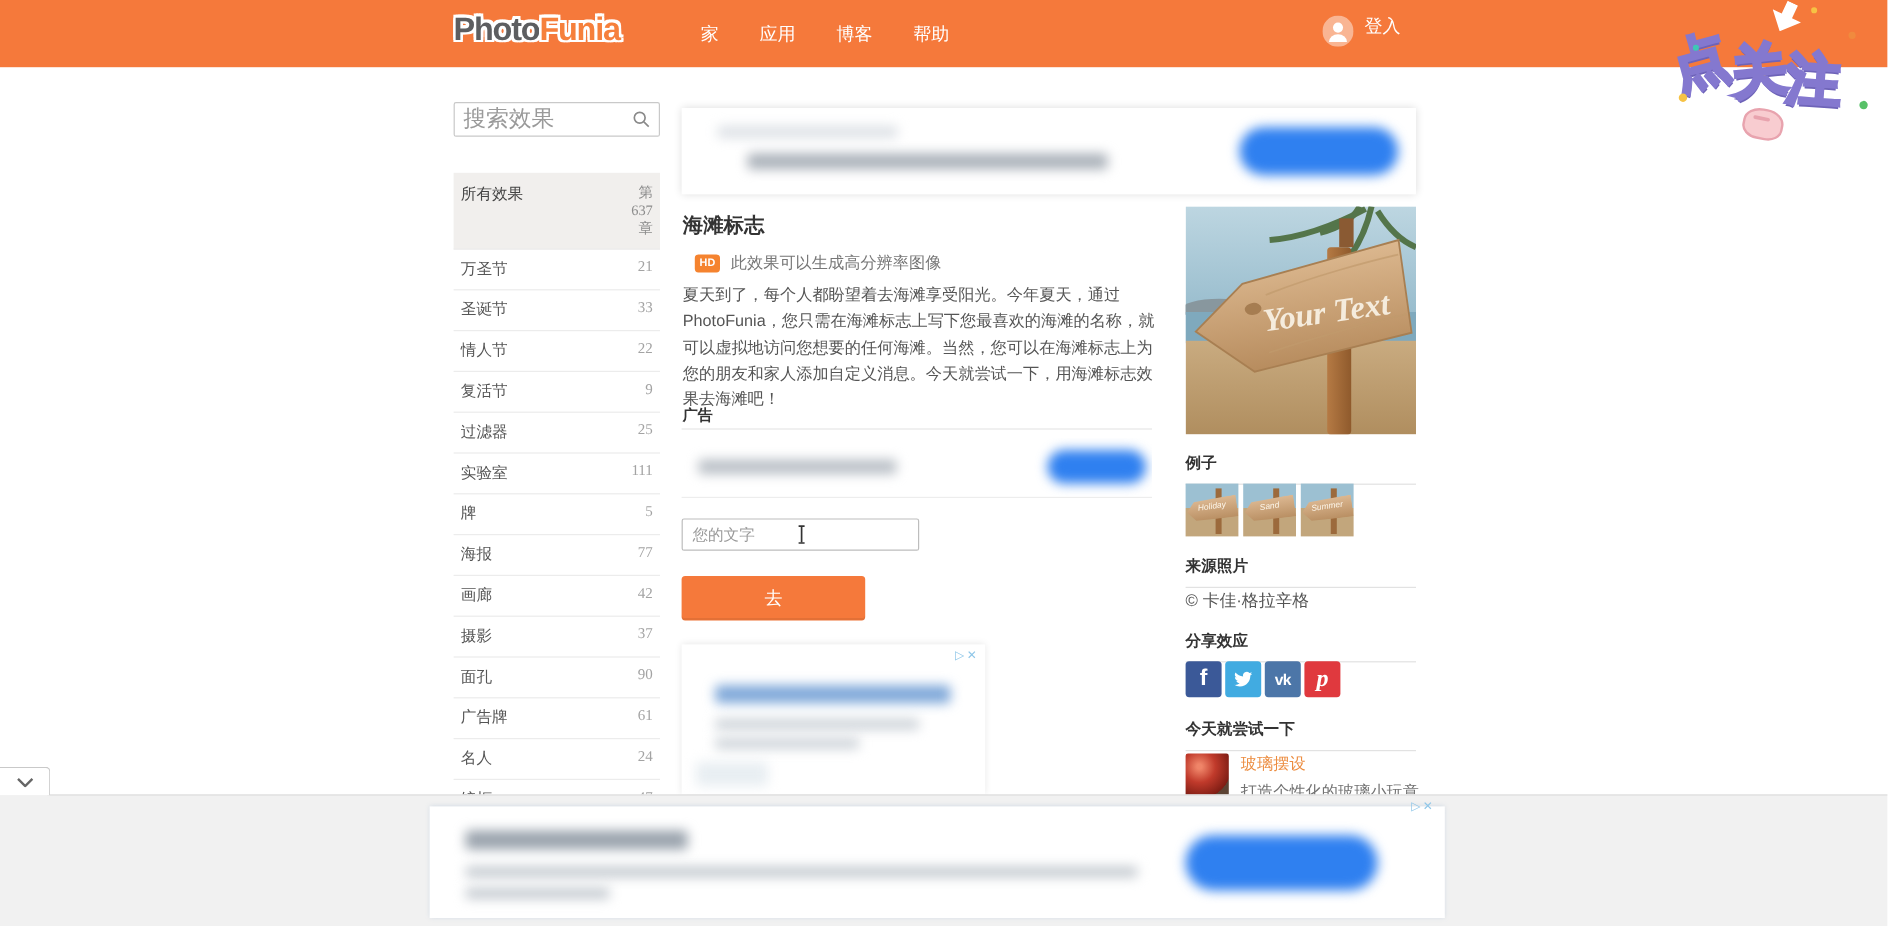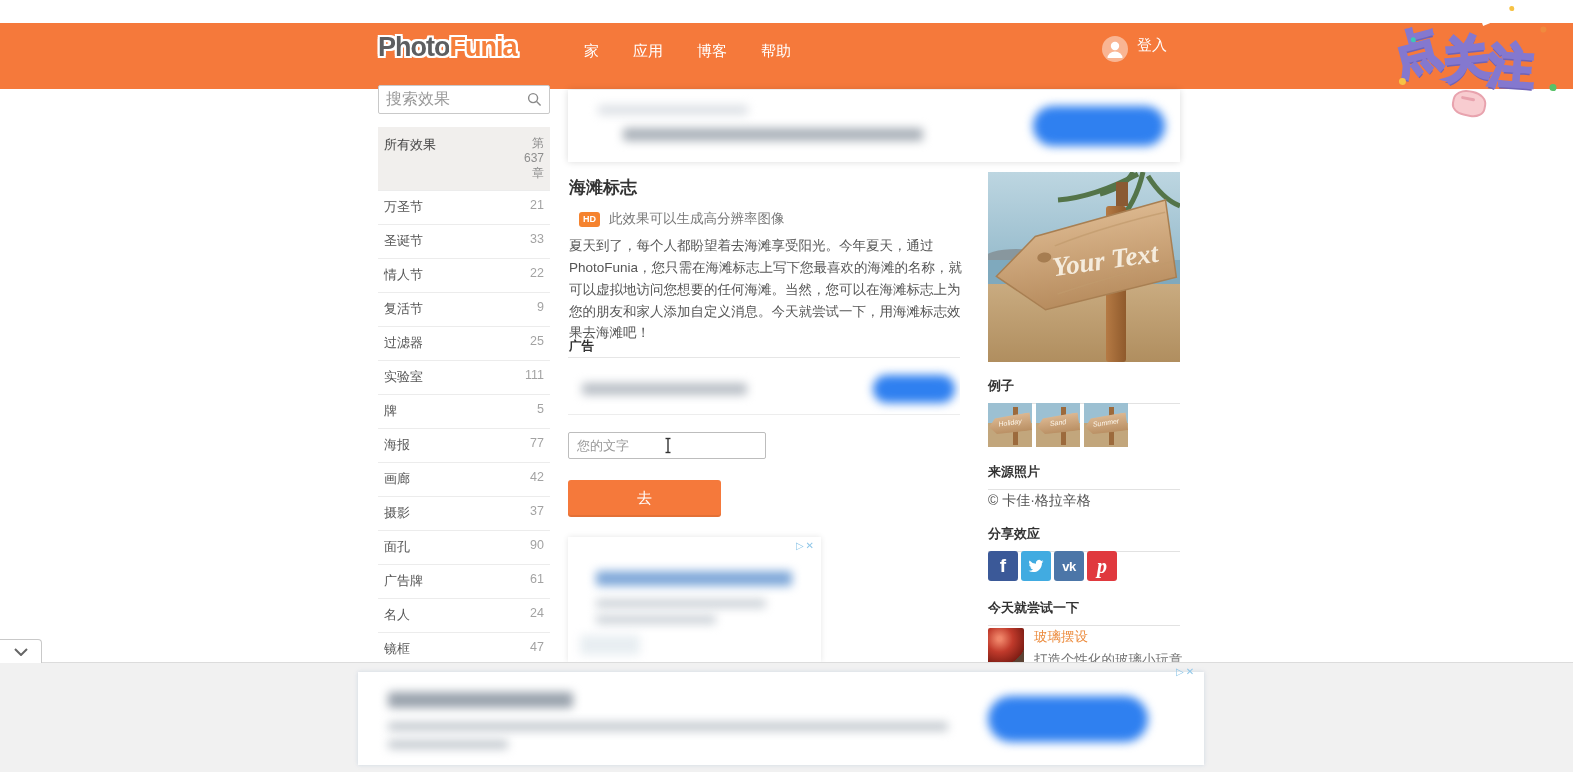--- a/index.html
+++ b/index.html
@@ -4,21 +4,21 @@
 <style>
   :root{
     --orange:#f5793b; --ad-blue:#2f80f0; --facebook:#3b5998; --twitter:#41abe1;
     --vk:#4c76a8; --pinterest:#e0393e; --link-orange:#ec8c3f;
   }
   *{margin:0;padding:0;box-sizing:border-box;}
   html,body{width:1573px;height:772px;}
   body{position:relative;background:#fff;font-family:"Liberation Sans",sans-serif;overflow:hidden;color:#333;}
 
   
-  .navbar{position:absolute;top:0;left:0;width:1573px;height:66px;background:var(--orange);margin-top:23px;}
+  .navbar{position:absolute;top:0;left:0;width:1573px;height:56px;background:var(--orange);}
   .logo{position:absolute;left:378px;top:9px;font-size:27px;font-weight:bold;letter-spacing:-1px;
         text-shadow:-2px -2px 0 #fff,2px -2px 0 #fff,-2px 2px 0 #fff,2px 2px 0 #fff,0 -2px 0 #fff,0 2px 0 #fff,-2px 0 0 #fff,2px 0 0 #fff;}
   .logo .p1{color:#5d5e60;}
   .logo .p2{color:#f6803c;}
   .nav-links{position:absolute;left:584px;top:19px;display:flex;gap:34px;}
   .nav-link{color:#fff;font-size:15px;cursor:pointer;}
   .login{position:absolute;left:1102px;top:13px;display:flex;gap:9px;cursor:pointer;}
   .login .label{color:#fff;font-size:15px;}
 
   
@@ -30,23 +30,23 @@
   .sticker .c2{transform:rotate(7deg) translateY(34px);margin-left:4px;}
   .sticker .arrow{position:absolute;left:86px;top:-2px;width:26px;height:26px;transform:rotate(28deg);}
   .sticker .thumb{position:absolute;left:58px;top:86px;width:34px;height:26px;background:#f8ccd0;
      border:2px solid #e8a3ae;border-radius:45% 45% 40% 40%;transform:rotate(14deg);}
   .sticker .thumb::after{content:"";position:absolute;left:6px;top:5px;width:14px;height:3px;background:#e8a3ae;border-radius:2px;}
   .confetti{position:absolute;border-radius:50%;}
 
   
   .sidebar{position:absolute;left:378px;top:85px;width:172px;}
   .search-box{display:flex;align-items:center;height:29px;border:1px solid #c9c9c9;border-radius:2px;background:#fff;padding:0 7px;}
-  .search-box input{flex:1;border:none;outline:none;font-size:16px;color:#555;min-width:0;font-family:Liberation Mono, monospace;background:transparent;}
+  .search-box input{flex:1;border:none;outline:none;font-size:19px;color:#555;min-width:0;font-family:Liberation Sans, sans-serif;background:transparent;}
   .search-box input::placeholder{color:#9a9a9a;}
-  .cat-list{margin-top:13px;}
+  .cat-list{margin-top:30px;font-family:Liberation Serif, serif;}
   .cat-row{display:flex;justify-content:space-between;align-items:flex-start;padding:7px 6px 8px 6px;border-bottom:1px solid #ececec;cursor:pointer;}
   .cat-row .lbl{font-size:13px;color:#555;}
   .cat-row .cnt{font-size:12.5px;color:#a3a3a3;}
   .cat-row.active{background:#f1efed;align-items:flex-start;padding:9px 6px;}
   .cat-row.active .lbl{color:#444;}
   .cat-row.active .cnt{width:26px;text-align:right;line-height:15px;font-size:12px;color:#8d8d8d;}
 
   
   .blur{filter:blur(5px);border-radius:3px;position:absolute;}
   .ad-card{position:absolute;background:#fff;overflow:hidden;}

